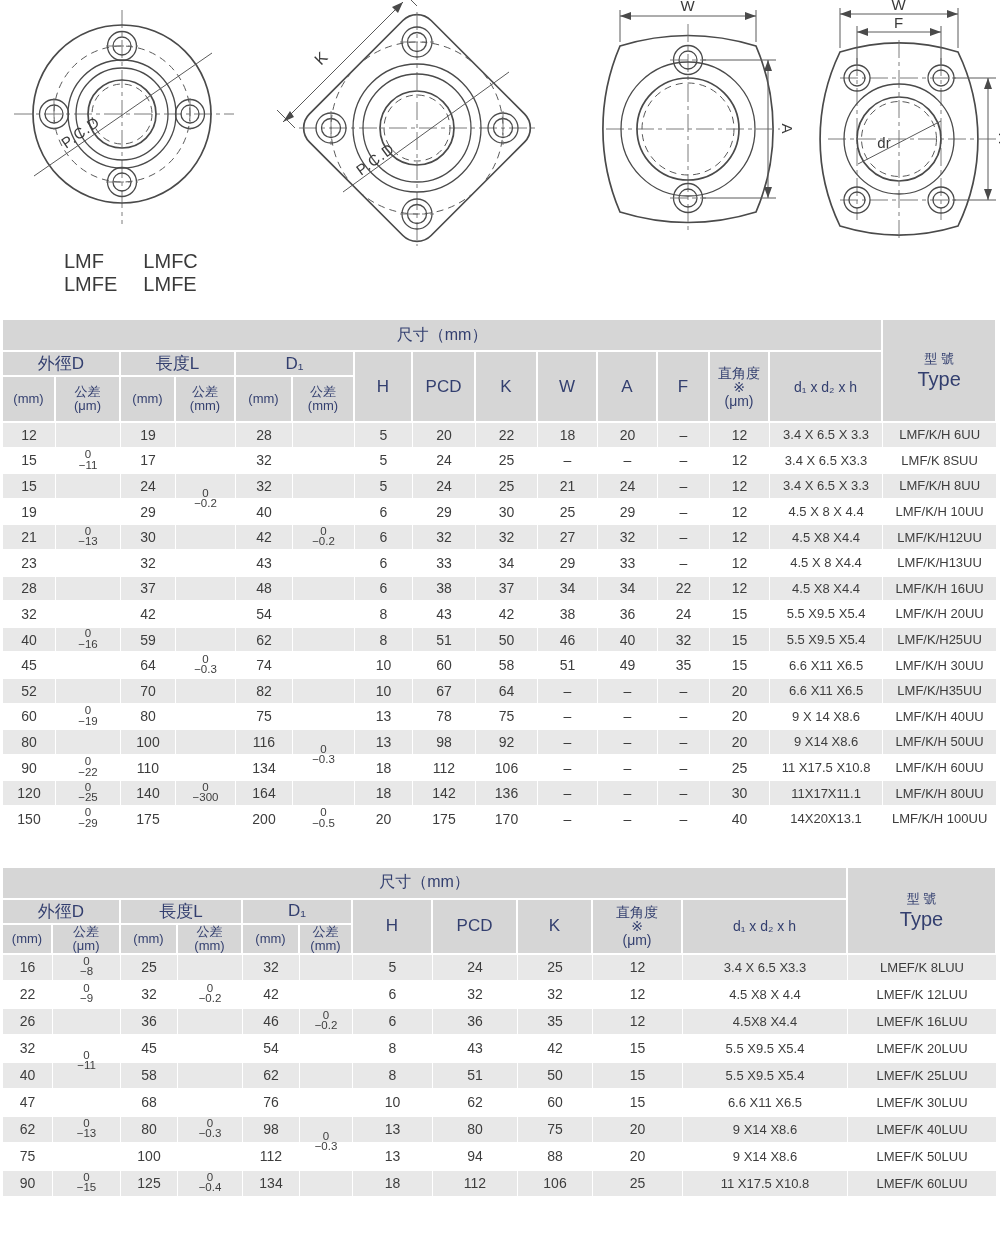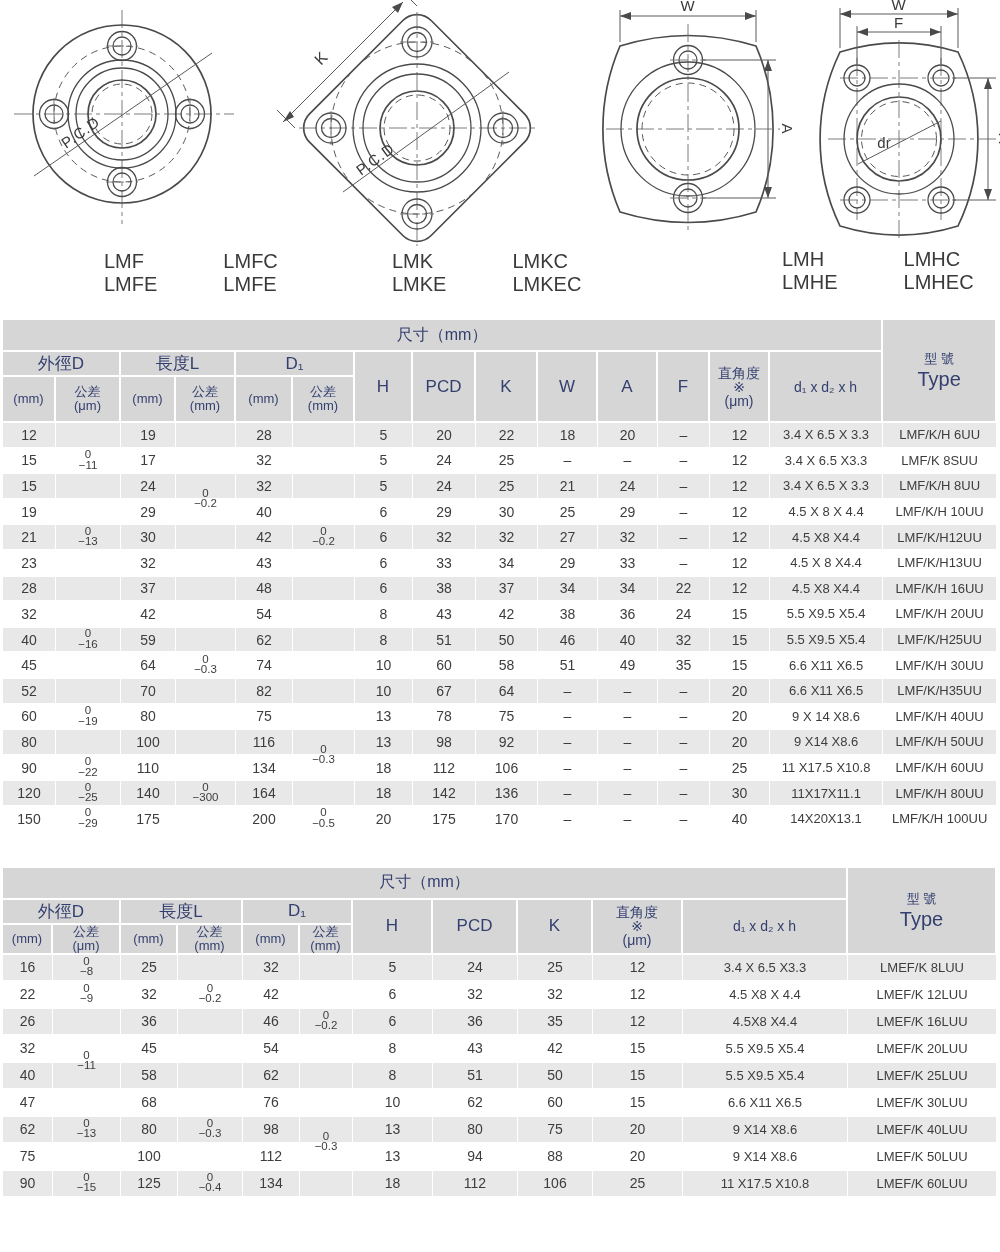--- a/index.html
+++ b/index.html
@@ -15,21 +15,21 @@
   .ln2  { fill:none; stroke:#4a4a4a; stroke-width:1.3; }
   .thin { fill:none; stroke:#5a5a5a; stroke-width:1; }
   .dash { fill:none; stroke:#5a5a5a; stroke-width:1; stroke-dasharray:7 5; }
   .cl   { fill:none; stroke:#6e6e6e; stroke-width:0.9; stroke-dasharray:18 4 4 4; }
   .dimtext { font-size:15px; fill:#3a3a3a; letter-spacing:1px; }
   .arrow { fill:#4a4a4a; stroke:none; }
   .models {
     position:absolute; display:grid; grid-template-columns:auto auto;
     column-gap:26px; font-size:20px; line-height:23px; color:#3a3a3a;
   }
-  .models span { justify-self:start;margin-left:40px; }
+  .models span { justify-self:start; }
   
   .tables { position:absolute; top:320px; left:0; width:1000px; padding:0 3px; }
   table.spec { table-layout:fixed; width:994px; border-collapse:separate; border-spacing:0; }
   #t2 { margin-top:35px; }
   .spec th {
     background:#d6d6d6; color:#333f6f; font-weight:normal;
     border-right:2px solid #fff; border-bottom:2px solid #fff;
     text-align:center; vertical-align:middle; padding:0;
   }
   .spec th.title { height:32px; font-size:16px; }
@@ -118,26 +118,20 @@
 
     <line class="thin" x1="14" y1="128" x2="-4" y2="110"></line>
     <line class="thin" x1="136" y1="6" x2="118" y2="-12"></line>
     <line class="thin" x1="2" y1="122" x2="122" y2="2"></line>
     <polygon class="arrow" points="2,122 13,117 9,111"></polygon>
     <polygon class="arrow" points="122,2 111,7 117,13"></polygon>
     <text class="dimtext" text-anchor="middle" transform="translate(44,62) rotate(-45)" style="font-size:16px">K</text>
     <line class="thin" x1="62" y1="192" x2="228" y2="72"></line>
     <text class="dimtext" transform="translate(80,176) rotate(-36)">P.C.D</text>
   </svg>
-  <div class="models" style="left:352px;top:250px">
-    <span>LMK</span>
-    <span>LMKC</span>
-    <span>LMKE</span>
-    <span>LMKEC</span>
-  </div>
 
   <svg style="left:598px;top:0" width="190" height="240" viewBox="0 0 190 240">
     <path class="ln" d="M 22 46 A 230 230 0 0 1 158 46 A 210 210 0 0 1 158 212 A 230 230 0 0 1 22 212 A 210 210 0 0 1 22 46 Z"></path>
     <line class="cl" x1="90" y1="24" x2="90" y2="232"></line>
     <line class="cl" x1="8" y1="129" x2="182" y2="129"></line>
     <circle class="ln2" cx="90" cy="129" r="67"></circle>
     <circle class="ln" cx="90" cy="129" r="51"></circle>
     <circle class="dash" cx="90" cy="129" r="46"></circle>
     <circle class="ln2" cx="90" cy="60" r="14.5"></circle>
       <circle class="ln2" cx="90" cy="60" r="9"></circle>
@@ -198,26 +192,20 @@
     <line class="thin" x1="126" y1="78" x2="168" y2="78"></line>
     <line class="thin" x1="126" y1="200" x2="168" y2="200"></line>
     <line class="thin" x1="160" y1="78" x2="160" y2="200"></line>
     <polygon class="arrow" points="160,78 156,89 164,89"></polygon>
     <polygon class="arrow" points="160,200 156,189 164,189"></polygon>
     <text class="dimtext" text-anchor="middle" transform="translate(171,139) rotate(90)">A</text>
 
     <line class="thin" x1="30" y1="164" x2="113" y2="121"></line>
     <text class="dimtext" text-anchor="middle" x="56" y="148" style="letter-spacing:0">dr</text>
   </svg>
-  <div class="models" style="left:742px;top:248px">
-    <span>LMH</span>
-    <span>LMHC</span>
-    <span>LMHE</span>
-    <span>LMHEC</span>
-  </div>
 </div>
 
 <div class="tables">
 
   <table class="spec" id="t1">
     <colgroup>
       <col style="width:53px">
         <col style="width:65px">
         <col style="width:55px">
         <col style="width:60px">

